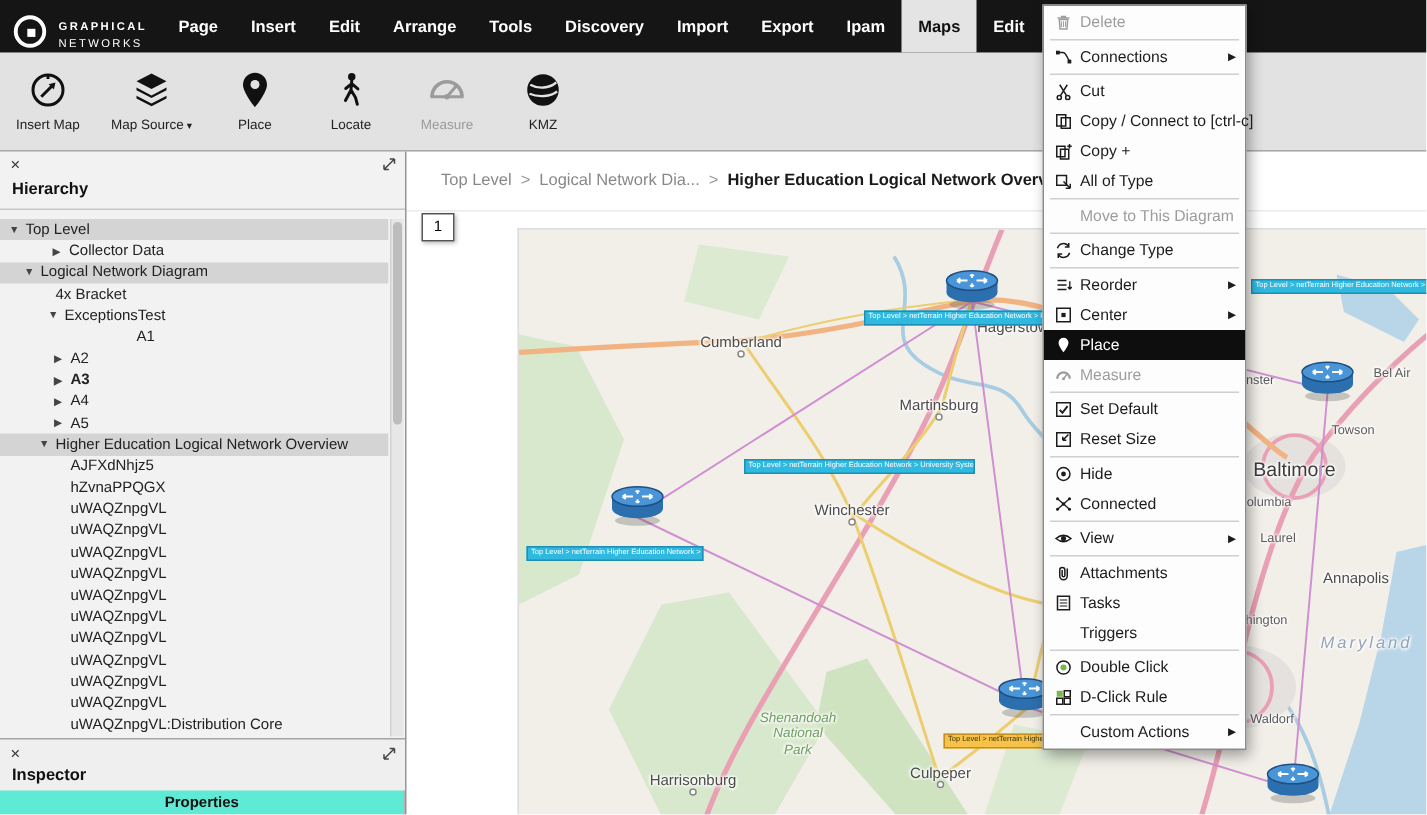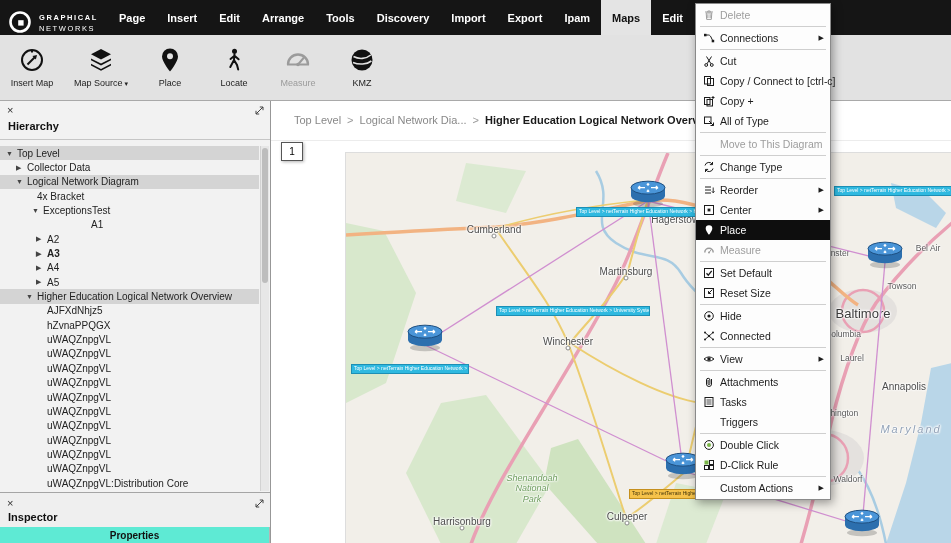--- a/index.html
+++ b/index.html
@@ -187,21 +187,21 @@
             <path d="M1,8 L8,1 M8,1 h-3.2 M8,1 v3.2 M1,8 h3.2 M1,8 v-3.2" stroke="#444" fill="none"></path>
           </svg>
       </span>
     </div>
     <div class="panel-title">Hierarchy</div>
     <div class="tree">
         <div class="trow sel" style="padding-left: 6px;">
           <span class="arrow">▼</span>
           <span class="tlab">Top Level</span>
         </div>
-        <div class="trow" style="padding-left: 16px;">
+        <div class="trow" style="padding-left: 16px; margin-left: 19px;">
           <span class="arrow">▶</span>
           <span class="tlab">Collector Data</span>
         </div>
         <div class="trow sel" style="padding-left: 16px;">
           <span class="arrow">▼</span>
           <span class="tlab">Logical Network Diagram</span>
         </div>
         <div class="trow" style="padding-left: 26px;">
           <span class="arrow"></span>
           <span class="tlab">4x Bracket</span>

